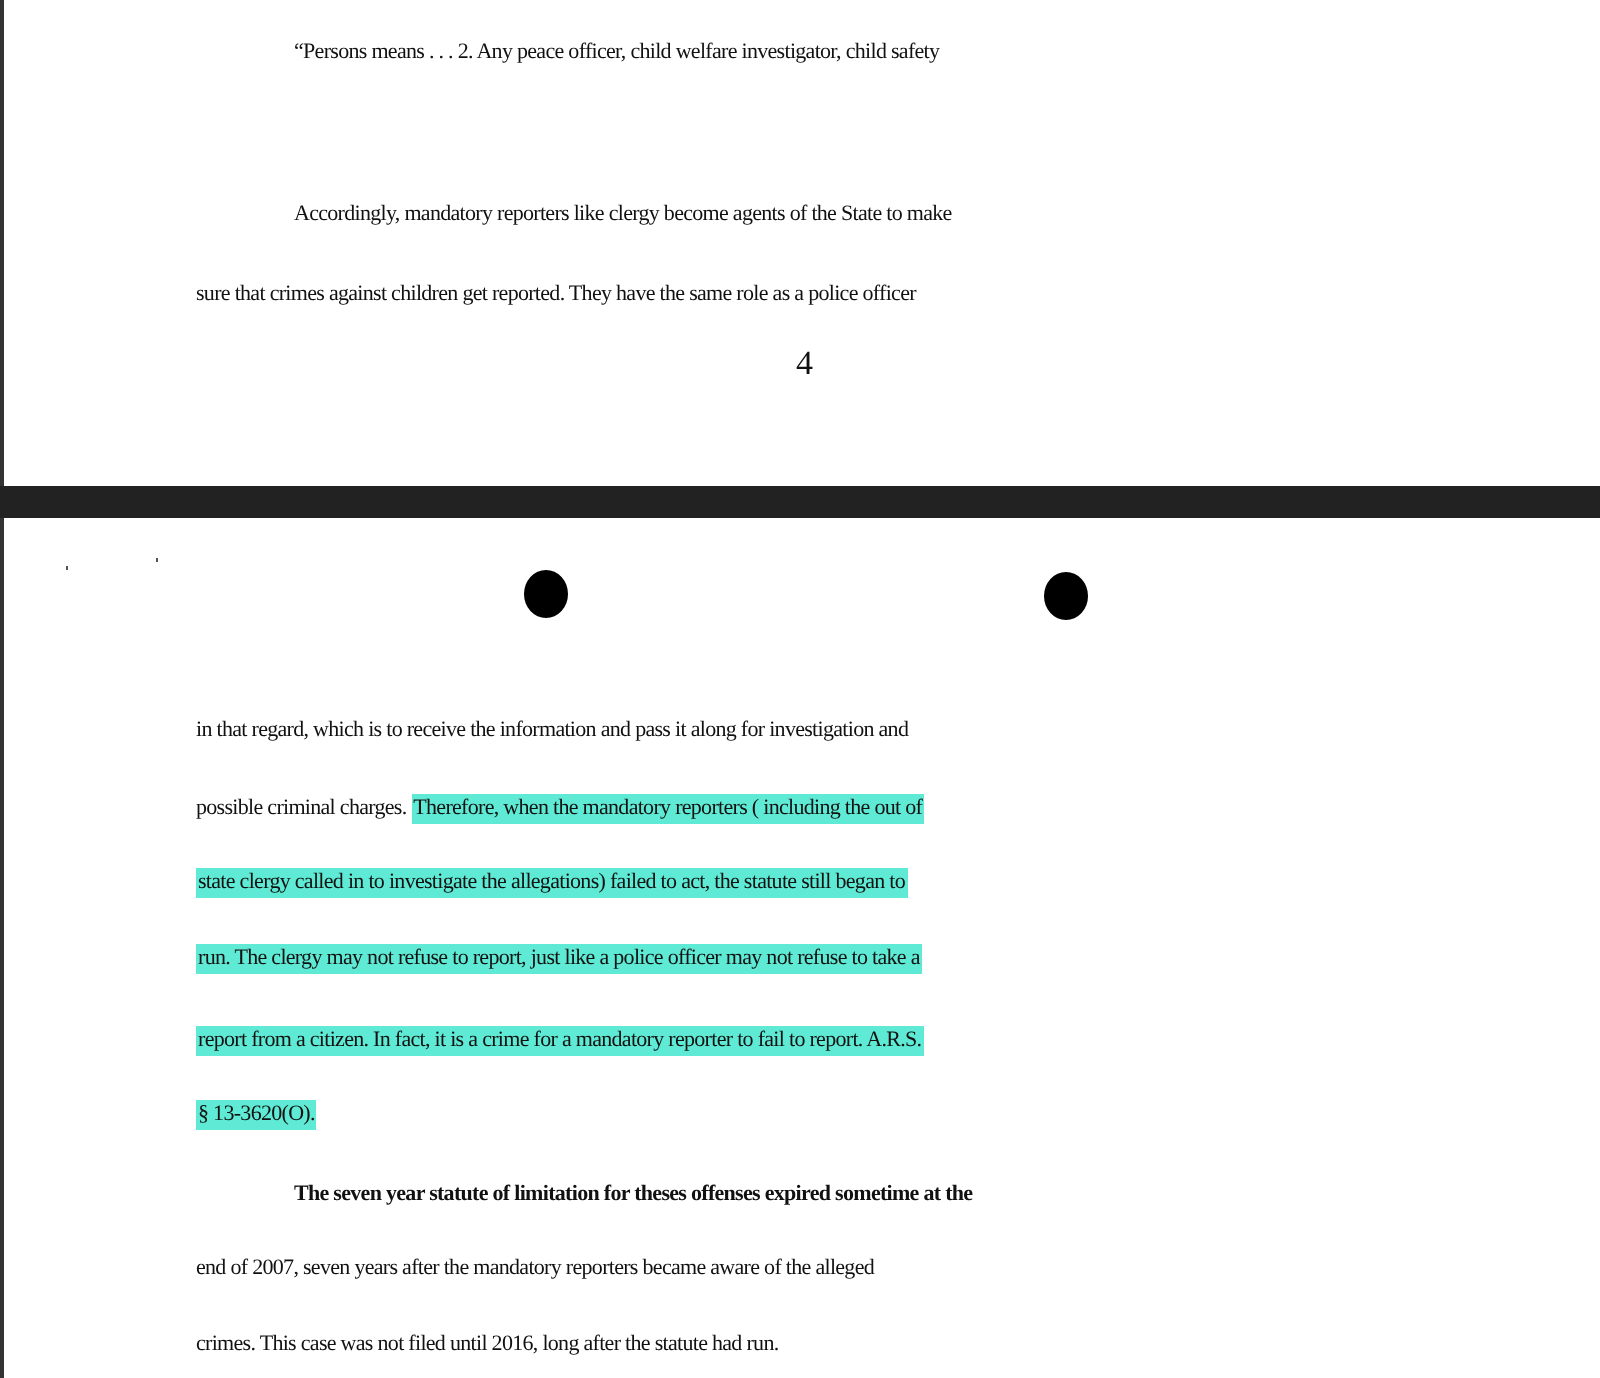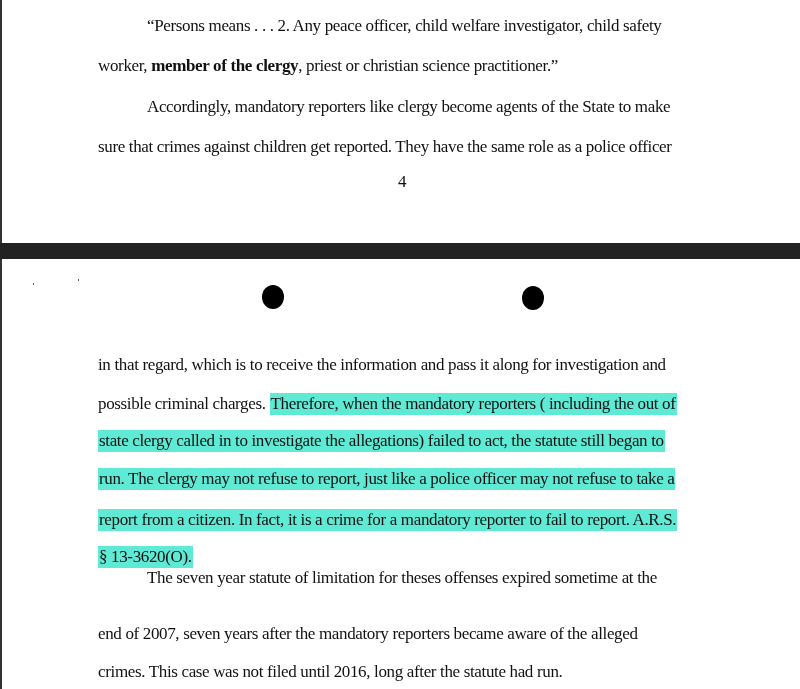--- a/index.html
+++ b/index.html
@@ -14,51 +14,50 @@
     border-left:2px solid #333;
     box-sizing:border-box;
   }
   .page-top { top:0; height:243px; }
   .page-bottom { top:259px; height:496px; }
   .gap {
     position:absolute; left:0; top:243px; width:800px; height:16px;
     background:#222;
   }
   .line {
-    position:absolute; left:96px; font-size:17px; line-height:20px;
+    position:absolute; left:96px; font-size:11px; line-height:20px;
     white-space:nowrap; letter-spacing:-0.35px;
   }
   .indent { left:145px; }
   .hl { background:#5eead4; padding:1px 1px 2px 1px; }
   b { font-weight:bold; }
   .pagenum { position:absolute; left:396px; top:172px; font-size:17px; }
   .dot { position:absolute; width:22px; height:24px; border-radius:50%; background:#000; }
   .speck { position:absolute; width:1px; height:2px; background:#555; }
 </style>
 </head>
 <body>
 
 <div class="page page-top">
   <div class="line indent" style="top:16px;">“Persons means . . . 2. Any peace officer, child welfare investigator, child safety</div>
-  <div class="line" style="top:56px;"><span>worker, </span><b>member of the clergy</b><span>, priest or christian science practitioner.”</span></div>
   <div class="line indent" style="top:97px;">Accordingly, mandatory reporters like clergy become agents of the State to make</div>
   <div class="line" style="top:137px;">sure that crimes against children get reported. They have the same role as a police officer</div>
   <div class="pagenum">4</div>
 </div>
 
 <div class="gap"></div>
 
 <div class="page page-bottom">
   <div class="speck" style="left:31px; top:24px;"></div>
   <div class="speck" style="left:76px; top:20px;"></div>
   <div class="dot" style="left:260px; top:26px;"></div>
   <div class="dot" style="left:520px; top:27px;"></div>
 
   <div class="line" style="top:96px;">in that regard, which is to receive the information and pass it along for investigation and</div>
   <div class="line" style="top:135px;"><span>possible criminal charges. </span><span class="hl">Therefore, when the mandatory reporters ( including the out of</span></div>
   <div class="line" style="top:172px;"><span class="hl">state clergy called in to investigate the allegations) failed to act, the statute still began to</span></div>
   <div class="line" style="top:210px;"><span class="hl">run. The clergy may not refuse to report, just like a police officer may not refuse to take a</span></div>
   <div class="line" style="top:251px;"><span class="hl">report from a citizen. In fact, it is a crime for a mandatory reporter to fail to report. A.R.S.</span></div>
   <div class="line" style="top:288px;"><span class="hl">§ 13-3620(O).</span></div>
-  <div class="line indent" style="top:309px;">The seven year statute of limitation for theses offenses expired sometime at the</div>
+  <div class="line indent" style="top:328px;font-weight:bold;">The seven year statute of limitation for theses offenses expired sometime at the</div>
   <div class="line" style="top:365px;">end of 2007, seven years after the mandatory reporters became aware of the alleged</div>
   <div class="line" style="top:403px;text-align:right;">crimes. This case was not filed until 2016, long after the statute had run.</div>
 </div>
 
 </body></html>

